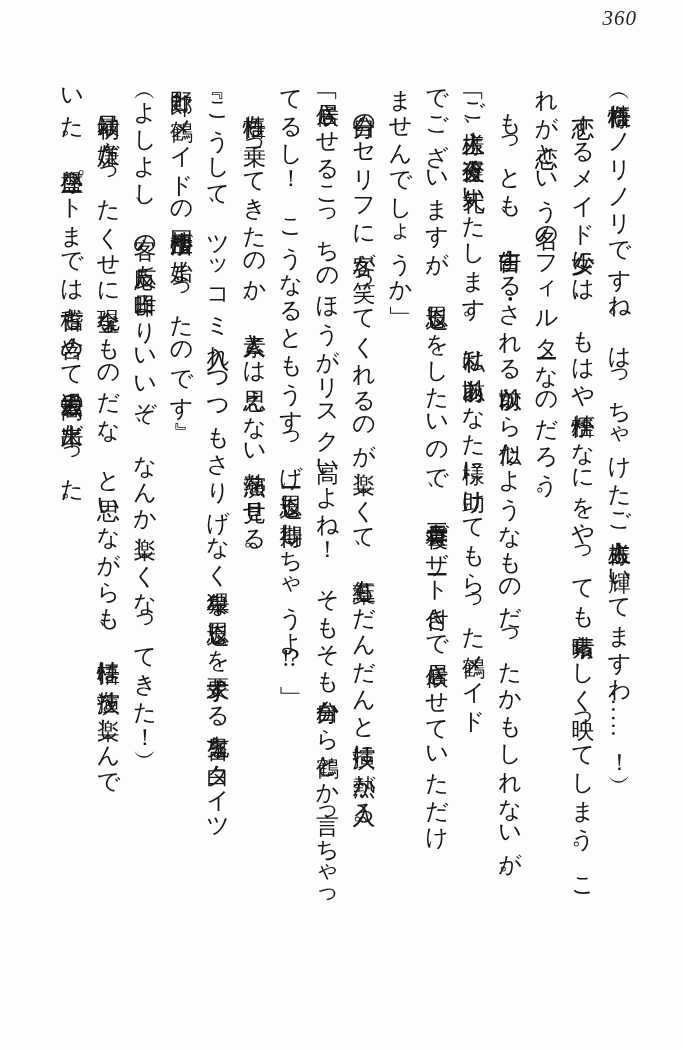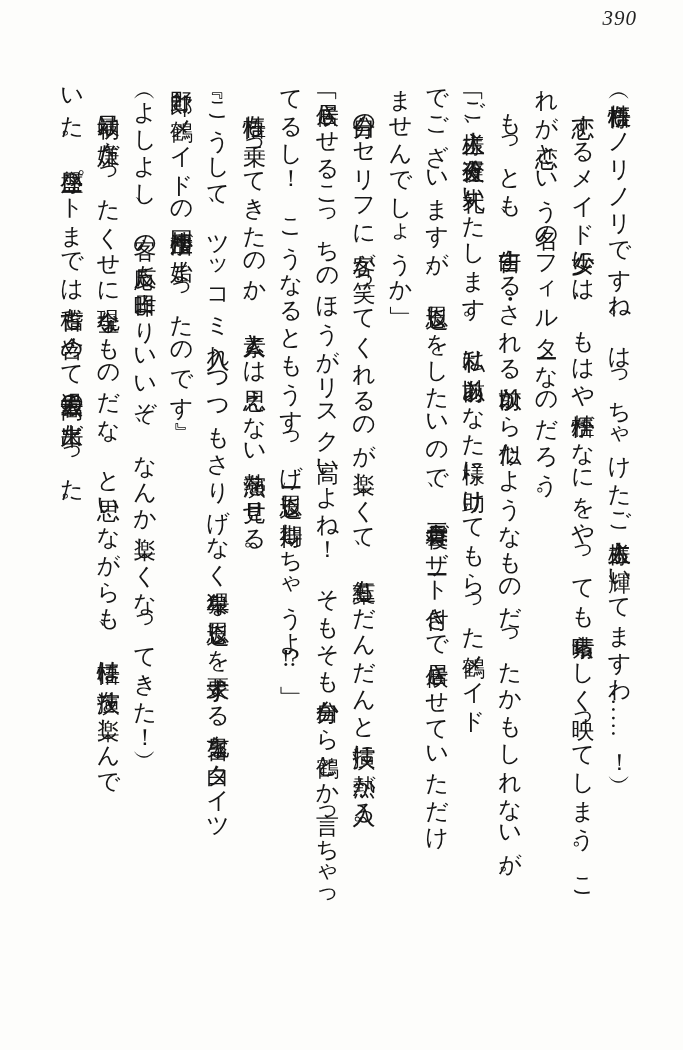--- a/index.html
+++ b/index.html
@@ -48,21 +48,21 @@
     white-space: nowrap;
   }
   .text-line[data-indent="para"]    { text-indent: 24px; }
   .text-line[data-indent="bracket"] { text-indent: 12px; }
   .text-line[data-indent="none"]    { text-indent: 0; }
 </style>
 </head>
 <body>
 
 <div class="page">
-  <div class="page-number">390</div>
+  <div class="page-number">360</div>
 
   <div class="text-block">
     <div class="text-line" data-indent="bracket">（桂悟様もノリノリですね。はっちゃけたご主人様も輝いてますわ……！）</div>
     <div class="text-line" data-indent="para">恋するメイド少女には、もはや桂悟がなにをやっても素晴らしく映ってしまう。こ</div>
     <div class="text-line" data-indent="none">れが恋という名のフィルターなのだろう。</div>
     <div class="text-line" data-indent="para">もっとも、告白する・される以前から似たようなものだったかもしれないが。</div>
     <div class="text-line" data-indent="bracket">「ご主人様、夜分遅く失礼いたします。私は以前あなた様に助けてもらった鶴メイド</div>
     <div class="text-line" data-indent="none">でございますが、恩返しをしたいので、三食昼寝デザート付きで居候させていただけ</div>
     <div class="text-line" data-indent="none">ませんでしょうか」</div>
     <div class="text-line" data-indent="para">自分のセリフに客が笑ってくれるのが楽しくて、紅葉もだんだんと演技に熱が入る。</div>

